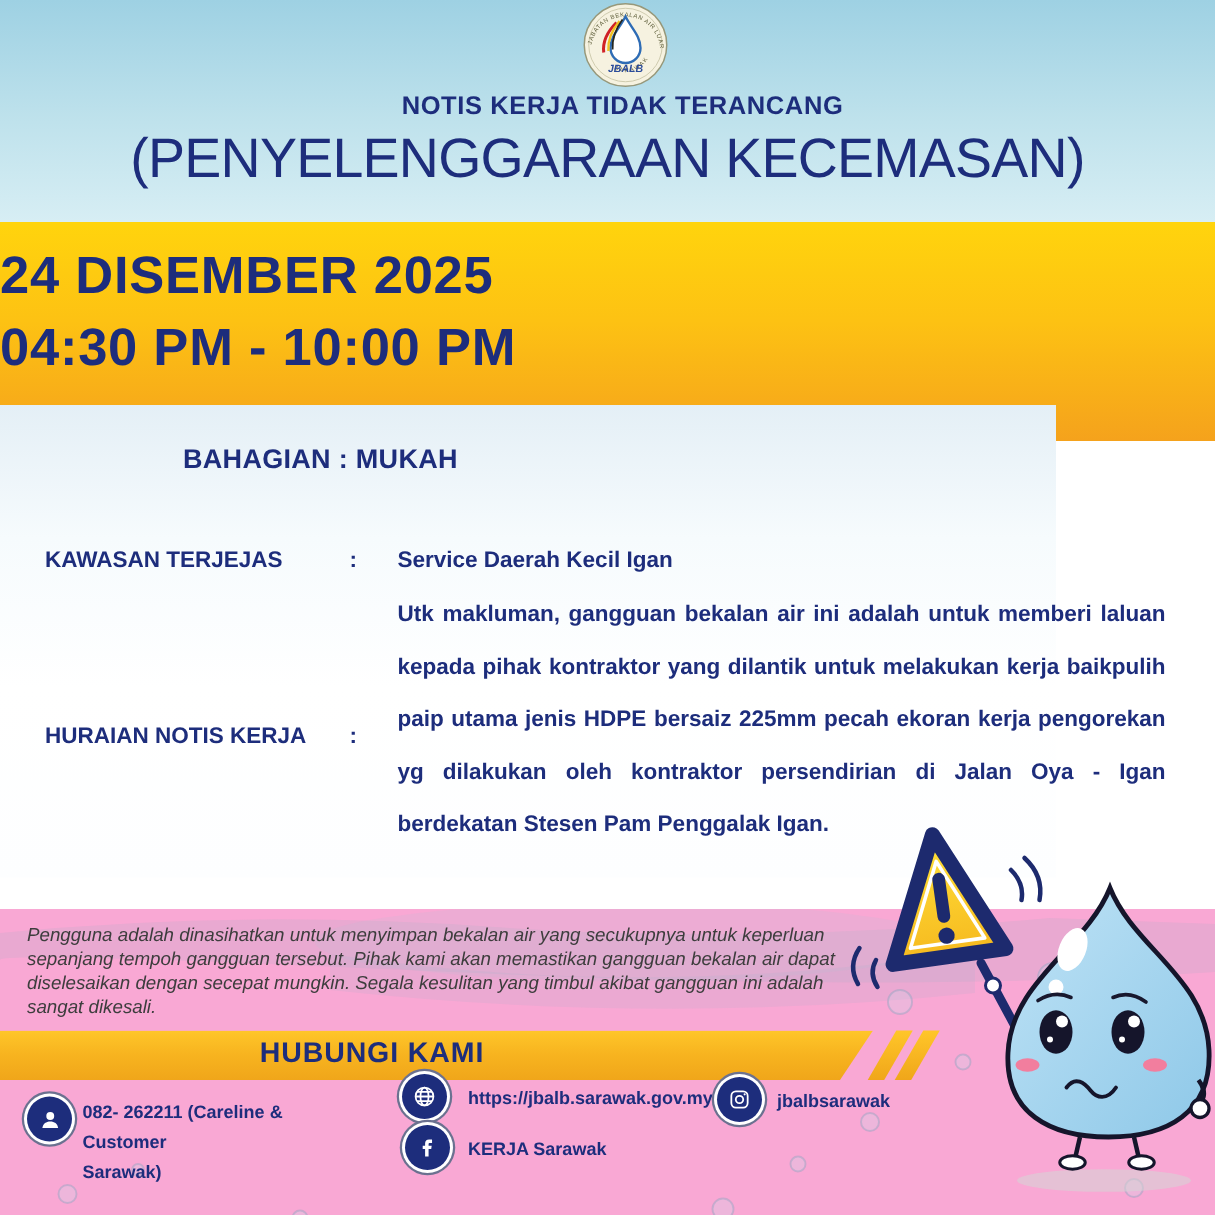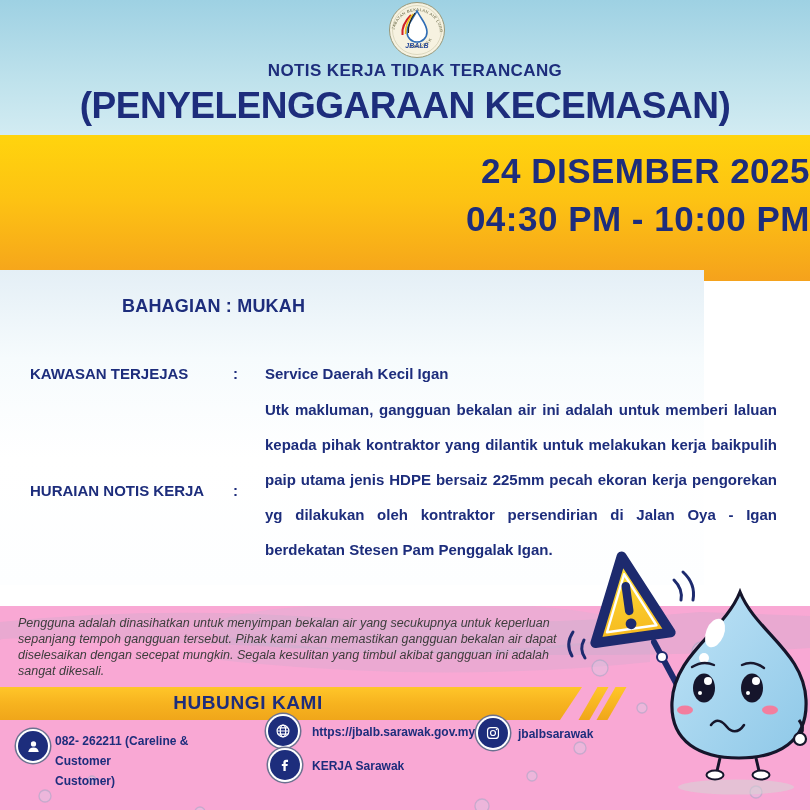--- a/index.html
+++ b/index.html
@@ -7,28 +7,28 @@
     width:810px;height:810px;position:relative;overflow:hidden;
     font-family:"Liberation Sans",sans-serif;background:#ffffff;
   }
   
   .header{position:absolute;left:0;top:0;width:810px;height:148px;
     background:linear-gradient(180deg,#9ed1e3 0%,#bfe2ec 55%,#d7eef4 100%);}
   .logo{position:absolute;left:384px;top:1px;width:66px;height:58px;}
   .subtitle{position:absolute;left:10px;top:61px;width:100%;text-align:center;
     font-size:17px;font-weight:bold;color:#1d2d7c;letter-spacing:.4px;}
   .title{position:absolute;left:0;top:85px;width:100%;text-align:center;
-    font-size:37px;font-weight:bold;color:#1d2d7c;letter-spacing:-0.5px;}
-  
-  .date-banner{position:absolute;left:0;top:135px;width:810px;height:146px;
+    font-size:37px;font-weight:normal;color:#1d2d7c;letter-spacing:-0.5px;}
+  
+  .date-banner{position:absolute;left:0;top:148px;width:810px;height:146px;
     background:linear-gradient(180deg,#ffd40d 0%,#fdc213 45%,#f5a21c 100%);
-    color:#1d2d7c;font-weight:bold;text-align:right;}
+    color:#1d2d7c;font-weight:bold;text-align:left;}
   .date-line{font-size:35px;letter-spacing:.5px;}
   .date-line.l1{padding-top:16px;}
-  .date-line.l2{padding-top:8px;padding-left:16px;}
+  .date-line.l2{padding-top:8px;}
   
   .info{position:absolute;left:0;top:270px;width:704px;height:315px;
     background:linear-gradient(180deg,#e4eff6 0%,#f6fbfd 28%,#ffffff 60%,#fdfeff 100%);}
   .loc{position:absolute;top:26px;font-size:18px;font-weight:bold;color:#1d2d7c;letter-spacing:.2px;}
   .loc.bahagian{left:122px;}
   .loc.daerah{left:387px;}
   .fld{position:absolute;font-size:15px;font-weight:bold;color:#1d2d7c;}
   .kaw-label{left:30px;top:95px;}
   .kaw-colon{left:233px;top:95px;}
   .kaw-value{left:265px;top:95px;}
@@ -136,21 +136,21 @@
   <div class="hubungi-label">HUBUNGI KAMI</div>
 
   <div class="cicon phone-icon">
     <svg viewBox="0 0 20 20" width="17" height="17">
       <circle cx="10" cy="7" r="3.1" fill="#fff"></circle>
       <path d="M3.8 16.4c.6-3.5 2.9-5.1 6.2-5.1s5.6 1.6 6.2 5.1z" fill="#fff"></path>
     </svg>
   </div>
   <div class="ctext phone-text">
     <div>082- 262211 (Careline &amp; Customer</div>
-    <div>Customer)</div>
+    <div>Sarawak)</div>
   </div>
 
   <div class="cicon globe-icon">
     <svg viewBox="0 0 20 20" width="18" height="18">
       <g stroke="#fff" fill="none" stroke-width="1.3">
         <circle cx="10" cy="10" r="6.6"></circle>
         <ellipse cx="10" cy="10" rx="3" ry="6.6"></ellipse>
         <path d="M3.4 10h13.2M4.4 6.5h11.2M4.4 13.5h11.2"></path>
       </g>
     </svg>

